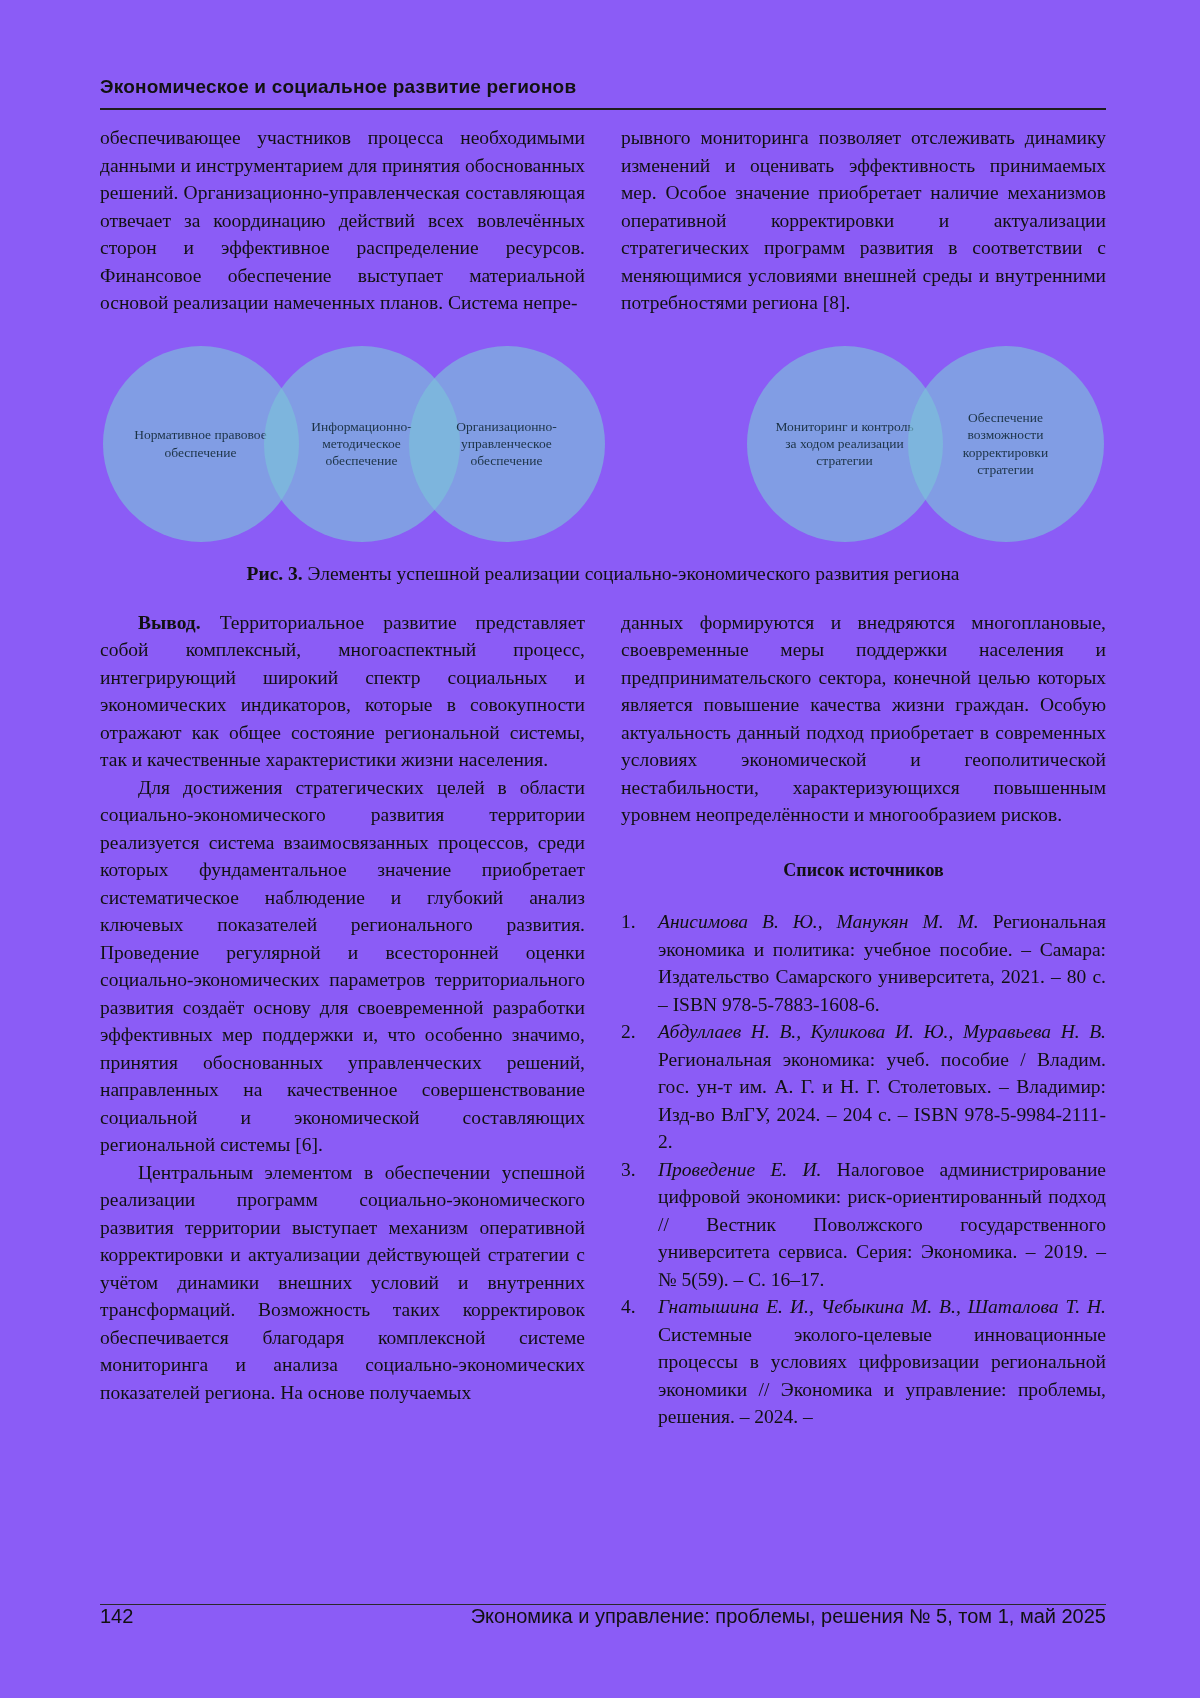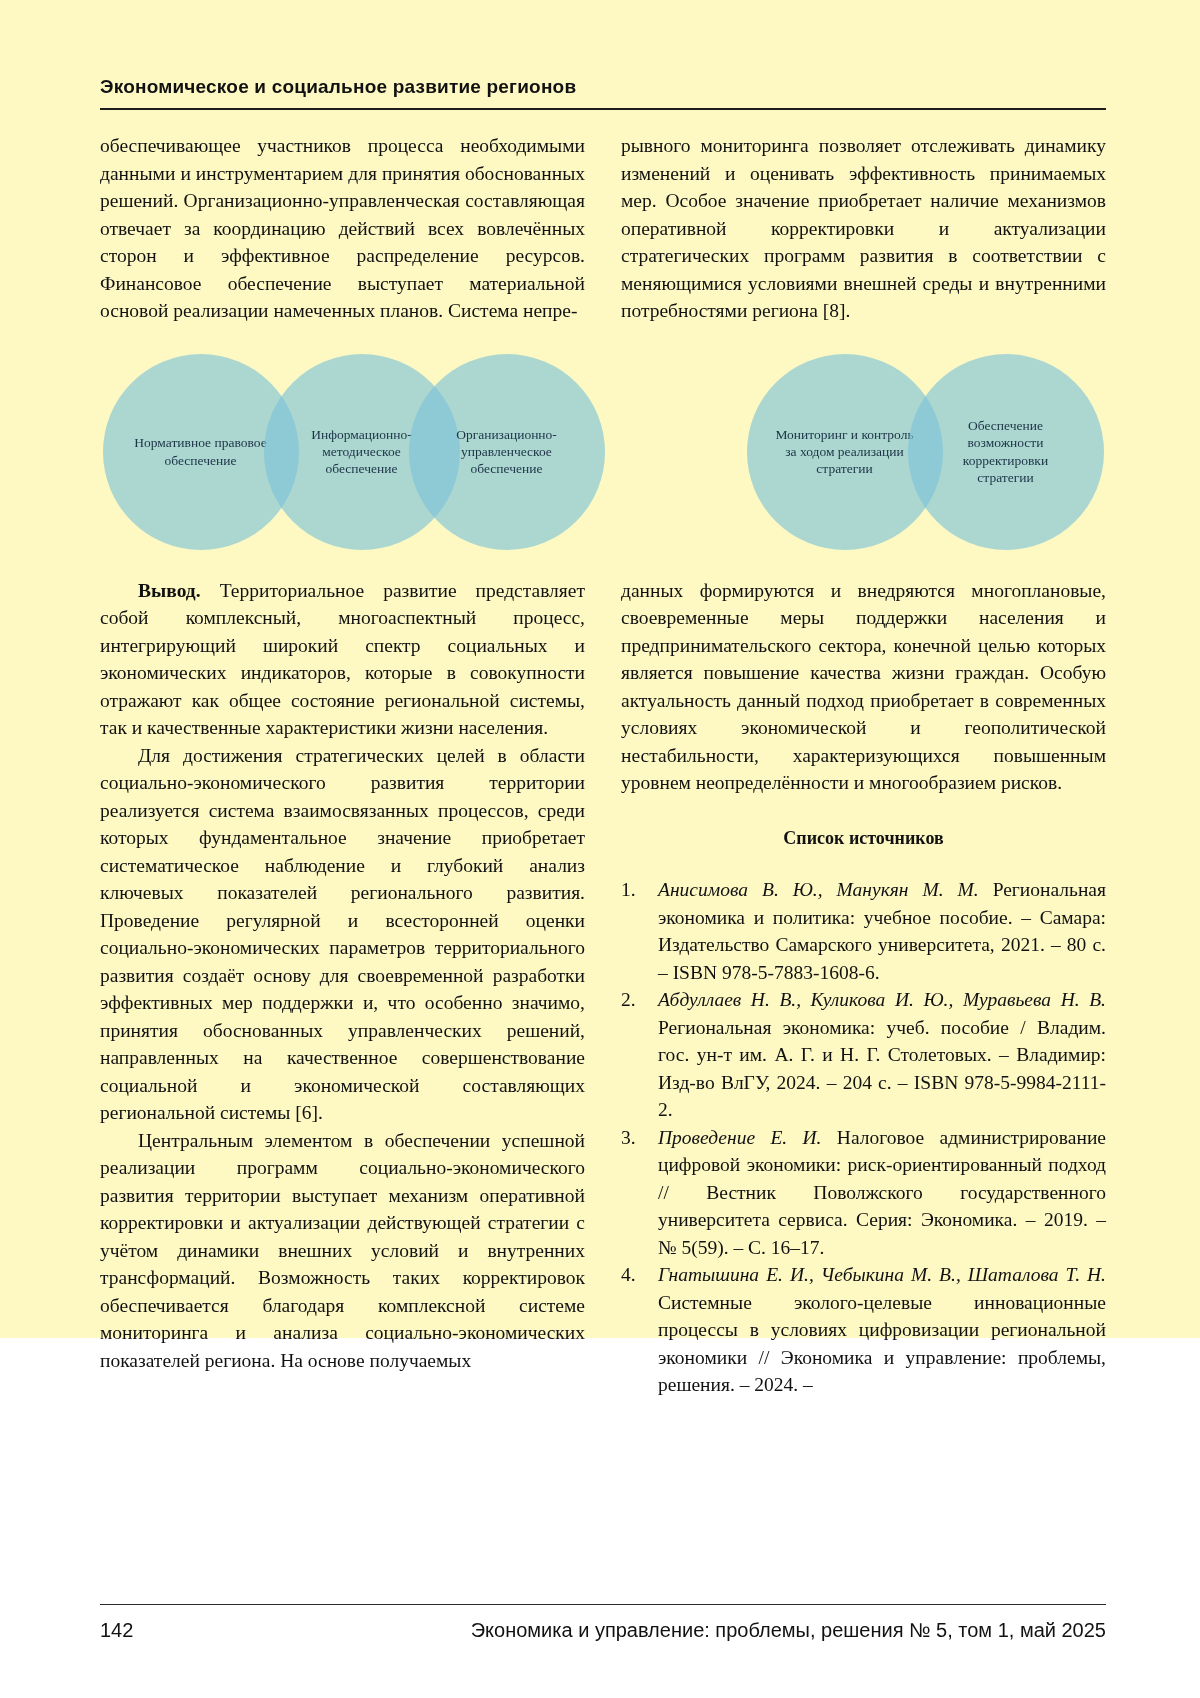--- a/index.html
+++ b/index.html
@@ -1,44 +1,44 @@
 <!DOCTYPE html>
 <html lang="ru"><head>
 <meta charset="utf-8">
 <style>
   * { box-sizing: border-box; }
   html, body { margin: 0; padding: 0; background: #ffffff; }
   body { width: 1200px; height: 1698px; overflow: hidden; }
 
   .page {
     position: relative;
-    width: 1200px; height: 1338px;
+    width: 1200px; height: 1698px;
     font-family: "Liberation Serif", serif;
     font-size: 19.5px;
     color: #111111;
-    background: #fef9c3;
+    background: #8b5cf6;
   }
 
   .content { position: absolute; left: 100px; top: 76px; width: 1006px; }
 
   .running-head-title {
     font-family: "Liberation Sans", sans-serif;
     font-weight: 700;
     font-size: 19px;
     letter-spacing: 0.2px;
     padding-bottom: 10px;
     border-bottom: 2px solid #1d1d1d;
   }
 
   .two-col { display: flex; gap: 36px; }
   .col { flex: 1; text-align: justify; line-height: 27.5px; }
   p { margin: 0; text-indent: 38px; }
   .noindent { text-indent: 0; }
 
-  .intro { margin-top: 22px; justify-content: flex-end; }
+  .intro { margin-top: 14px; justify-content: flex-end; }
 
   .figure { margin: 26px 0 0 0; }
   .venn { position: relative; height: 202px; width: 1001px; margin: 0 auto; }
   .circle {
     position: absolute; top: 3px;
     width: 196px; height: 196px;
     border-radius: 50%;
     display: flex; align-items: center; justify-content: center;
     text-align: center;
   }
@@ -70,21 +70,20 @@
     position: absolute;
     left: 100px; top: 1604px;
     width: 1006px;
     font-family: "Liberation Sans", sans-serif;
     font-size: 20px;
     color: #111111;
     display: flex;
     justify-content: space-between;
     align-items: baseline;
     border-top: 1.5px solid #2a2a2a;
-    padding-top: 14px;
   }
 </style>
 </head>
 <body>
 
 <div class="page">
   <div class="content">
 
     <header class="running-head">
       <div class="running-head-title">Экономическое и социальное развитие регионов</div>
@@ -106,20 +105,24 @@
         <div class="circle c2" style="background: rgba(124, 195, 217, 0.63);">
           <span class="circle-label">Организационно-управленческое обеспечение</span>
         </div>
         <div class="circle c4" style="background: rgba(124, 195, 217, 0.63);">
           <span class="circle-label">Мониторинг и контроль за ходом реализации стратегии</span>
         </div>
         <div class="circle c5" style="background: rgba(124, 195, 217, 0.63);">
           <span class="circle-label">Обеспечение возможности корректировки стратегии</span>
         </div>
       </div>
+      <figcaption class="caption">
+        <b>Рис. 3.</b>
+        <span>Элементы успешной реализации социально-экономического развития региона</span>
+      </figcaption>
     </figure>
 
     <section class="two-col main">
 
       <div class="col">
         <p>
           <b>Вывод.</b>
           <span>Территориальное развитие представляет собой комплексный, многоаспектный процесс, интегрирующий широкий спектр социальных и экономических индикаторов, которые в совокупности отражают как общее состояние региональной системы, так и качественные характеристики жизни населения.</span>
         </p>
         <p>Для достижения стратегических целей в области социально-экономического развития территории реализуется система взаимосвязанных процессов, среди которых фундаментальное значение приобретает систематическое наблюдение и глубокий анализ ключевых показателей регионального развития. Проведение регулярной и всесторонней оценки социально-экономических параметров территориального развития создаёт основу для своевременной разработки эффективных мер поддержки и, что особенно значимо, принятия обоснованных управленческих решений, направленных на качественное совершенствование социальной и экономической составляющих региональной системы [6].</p>

